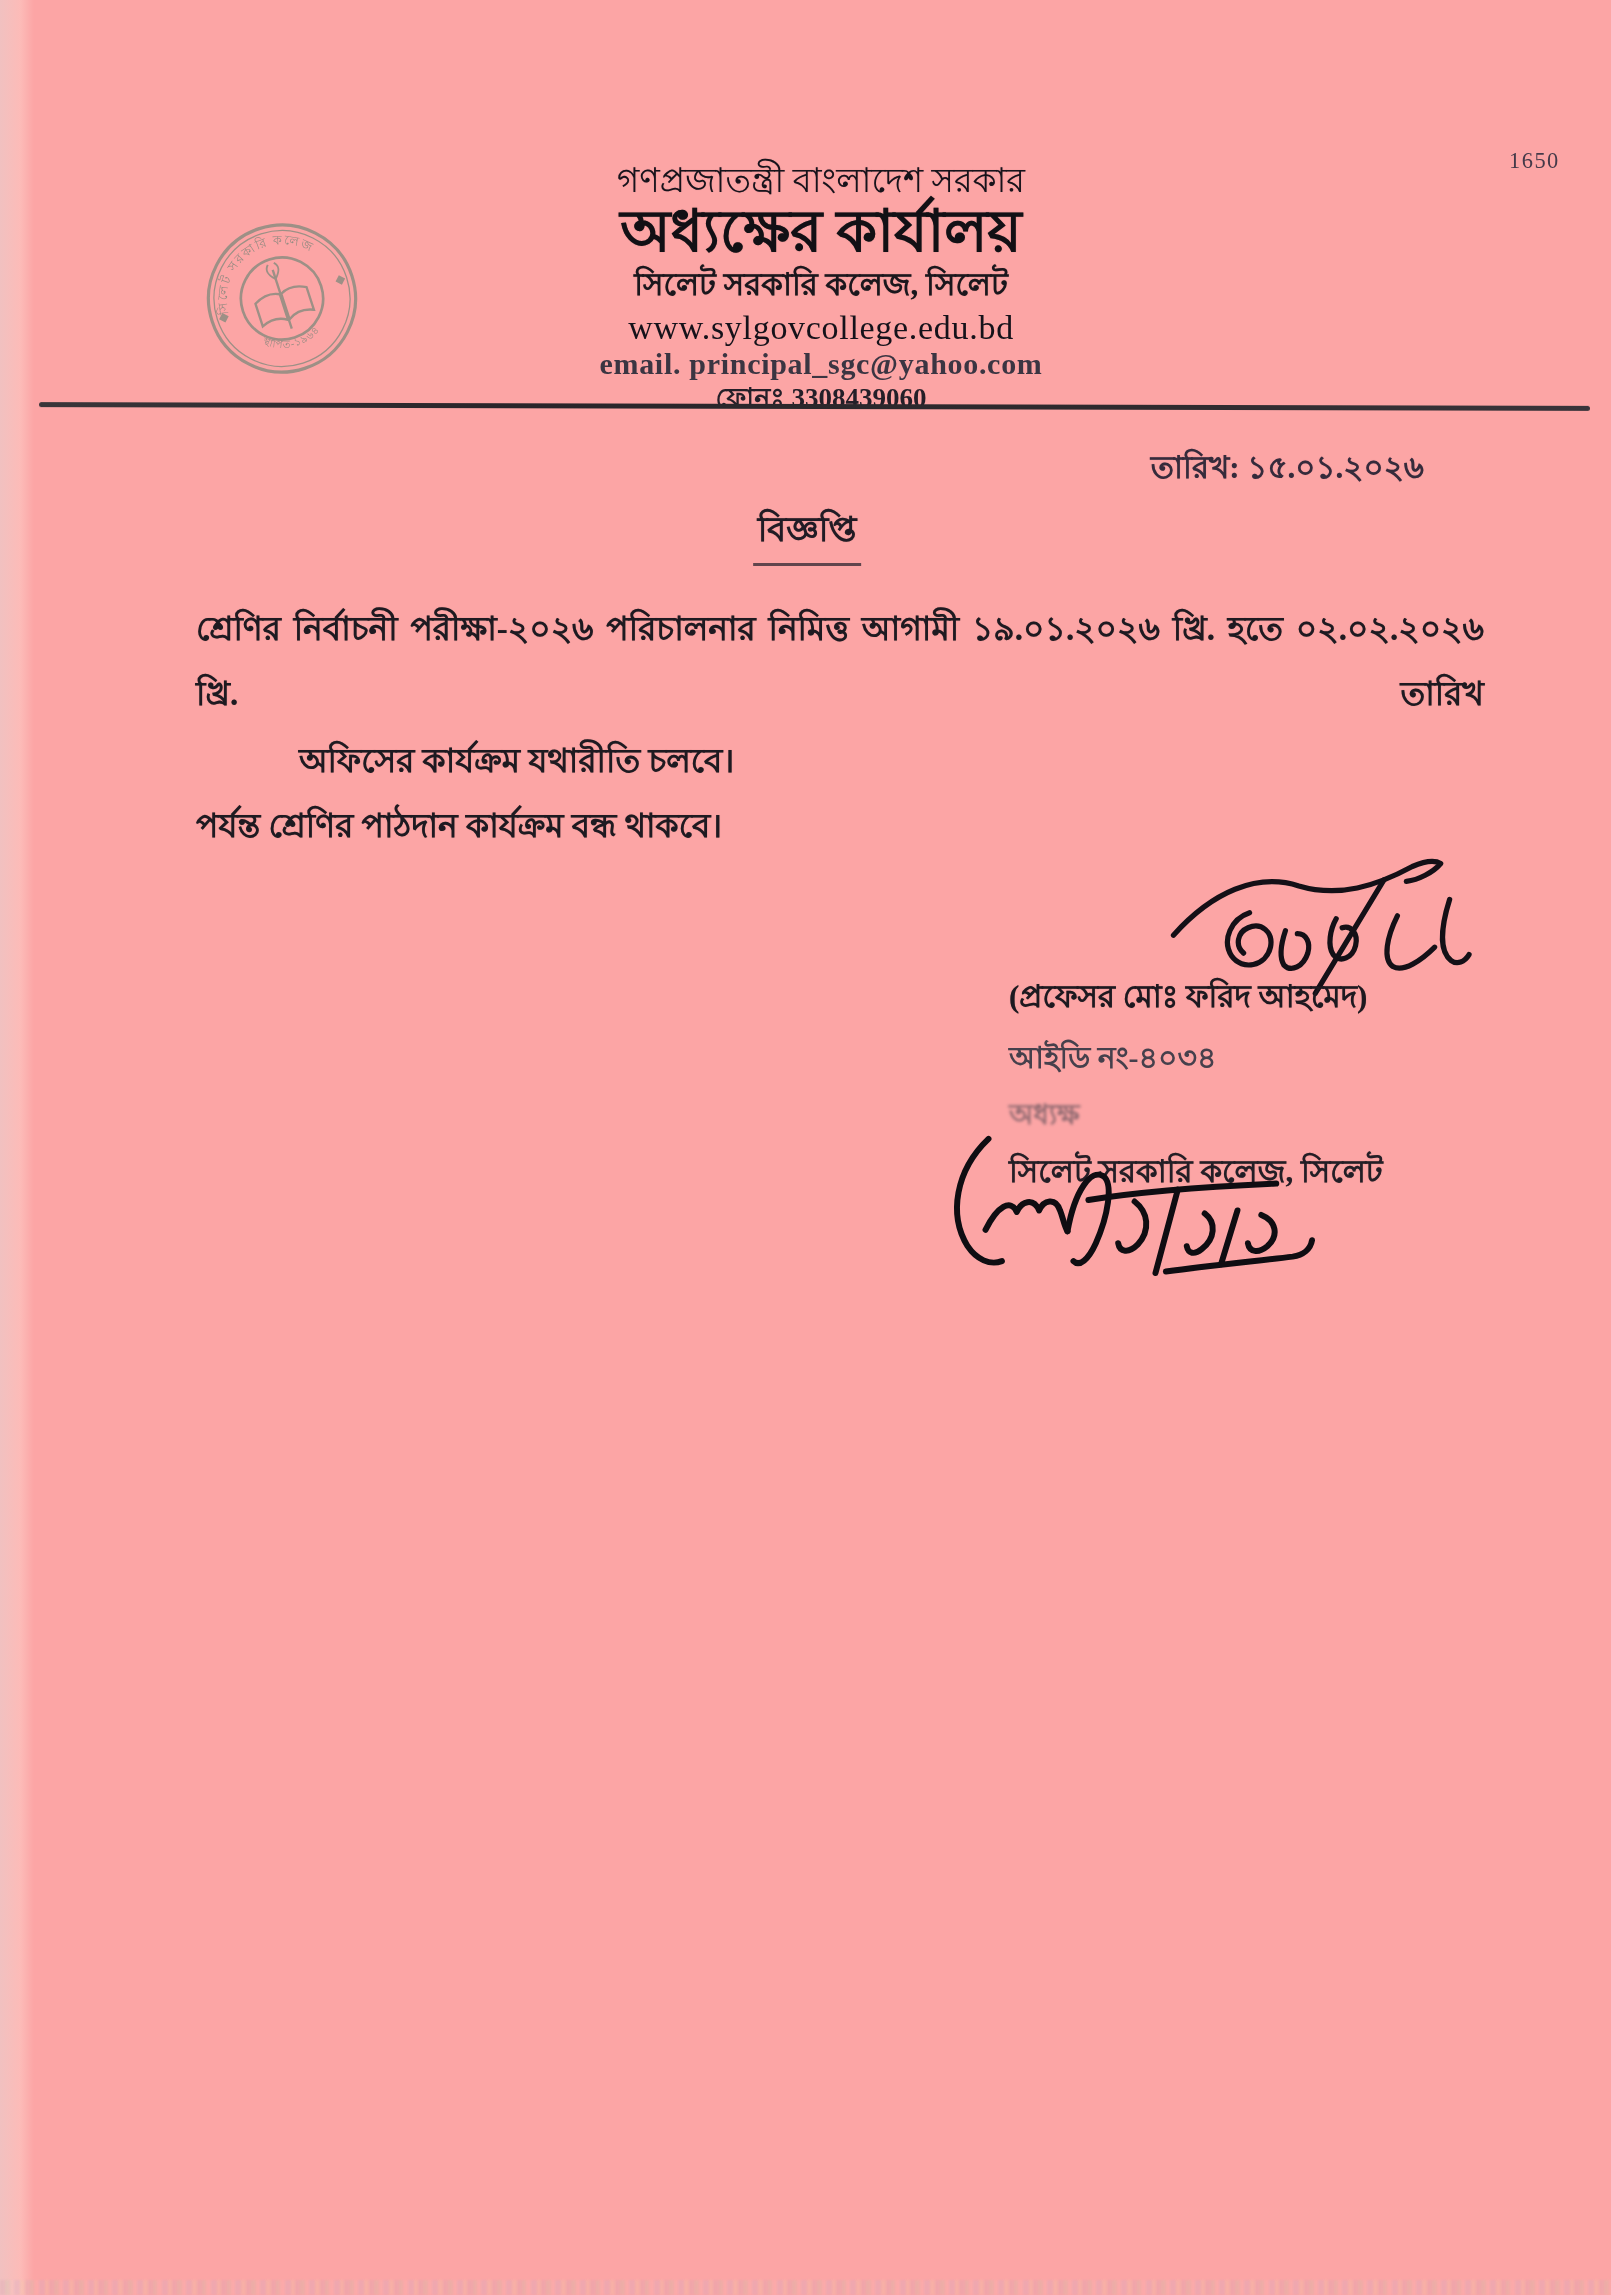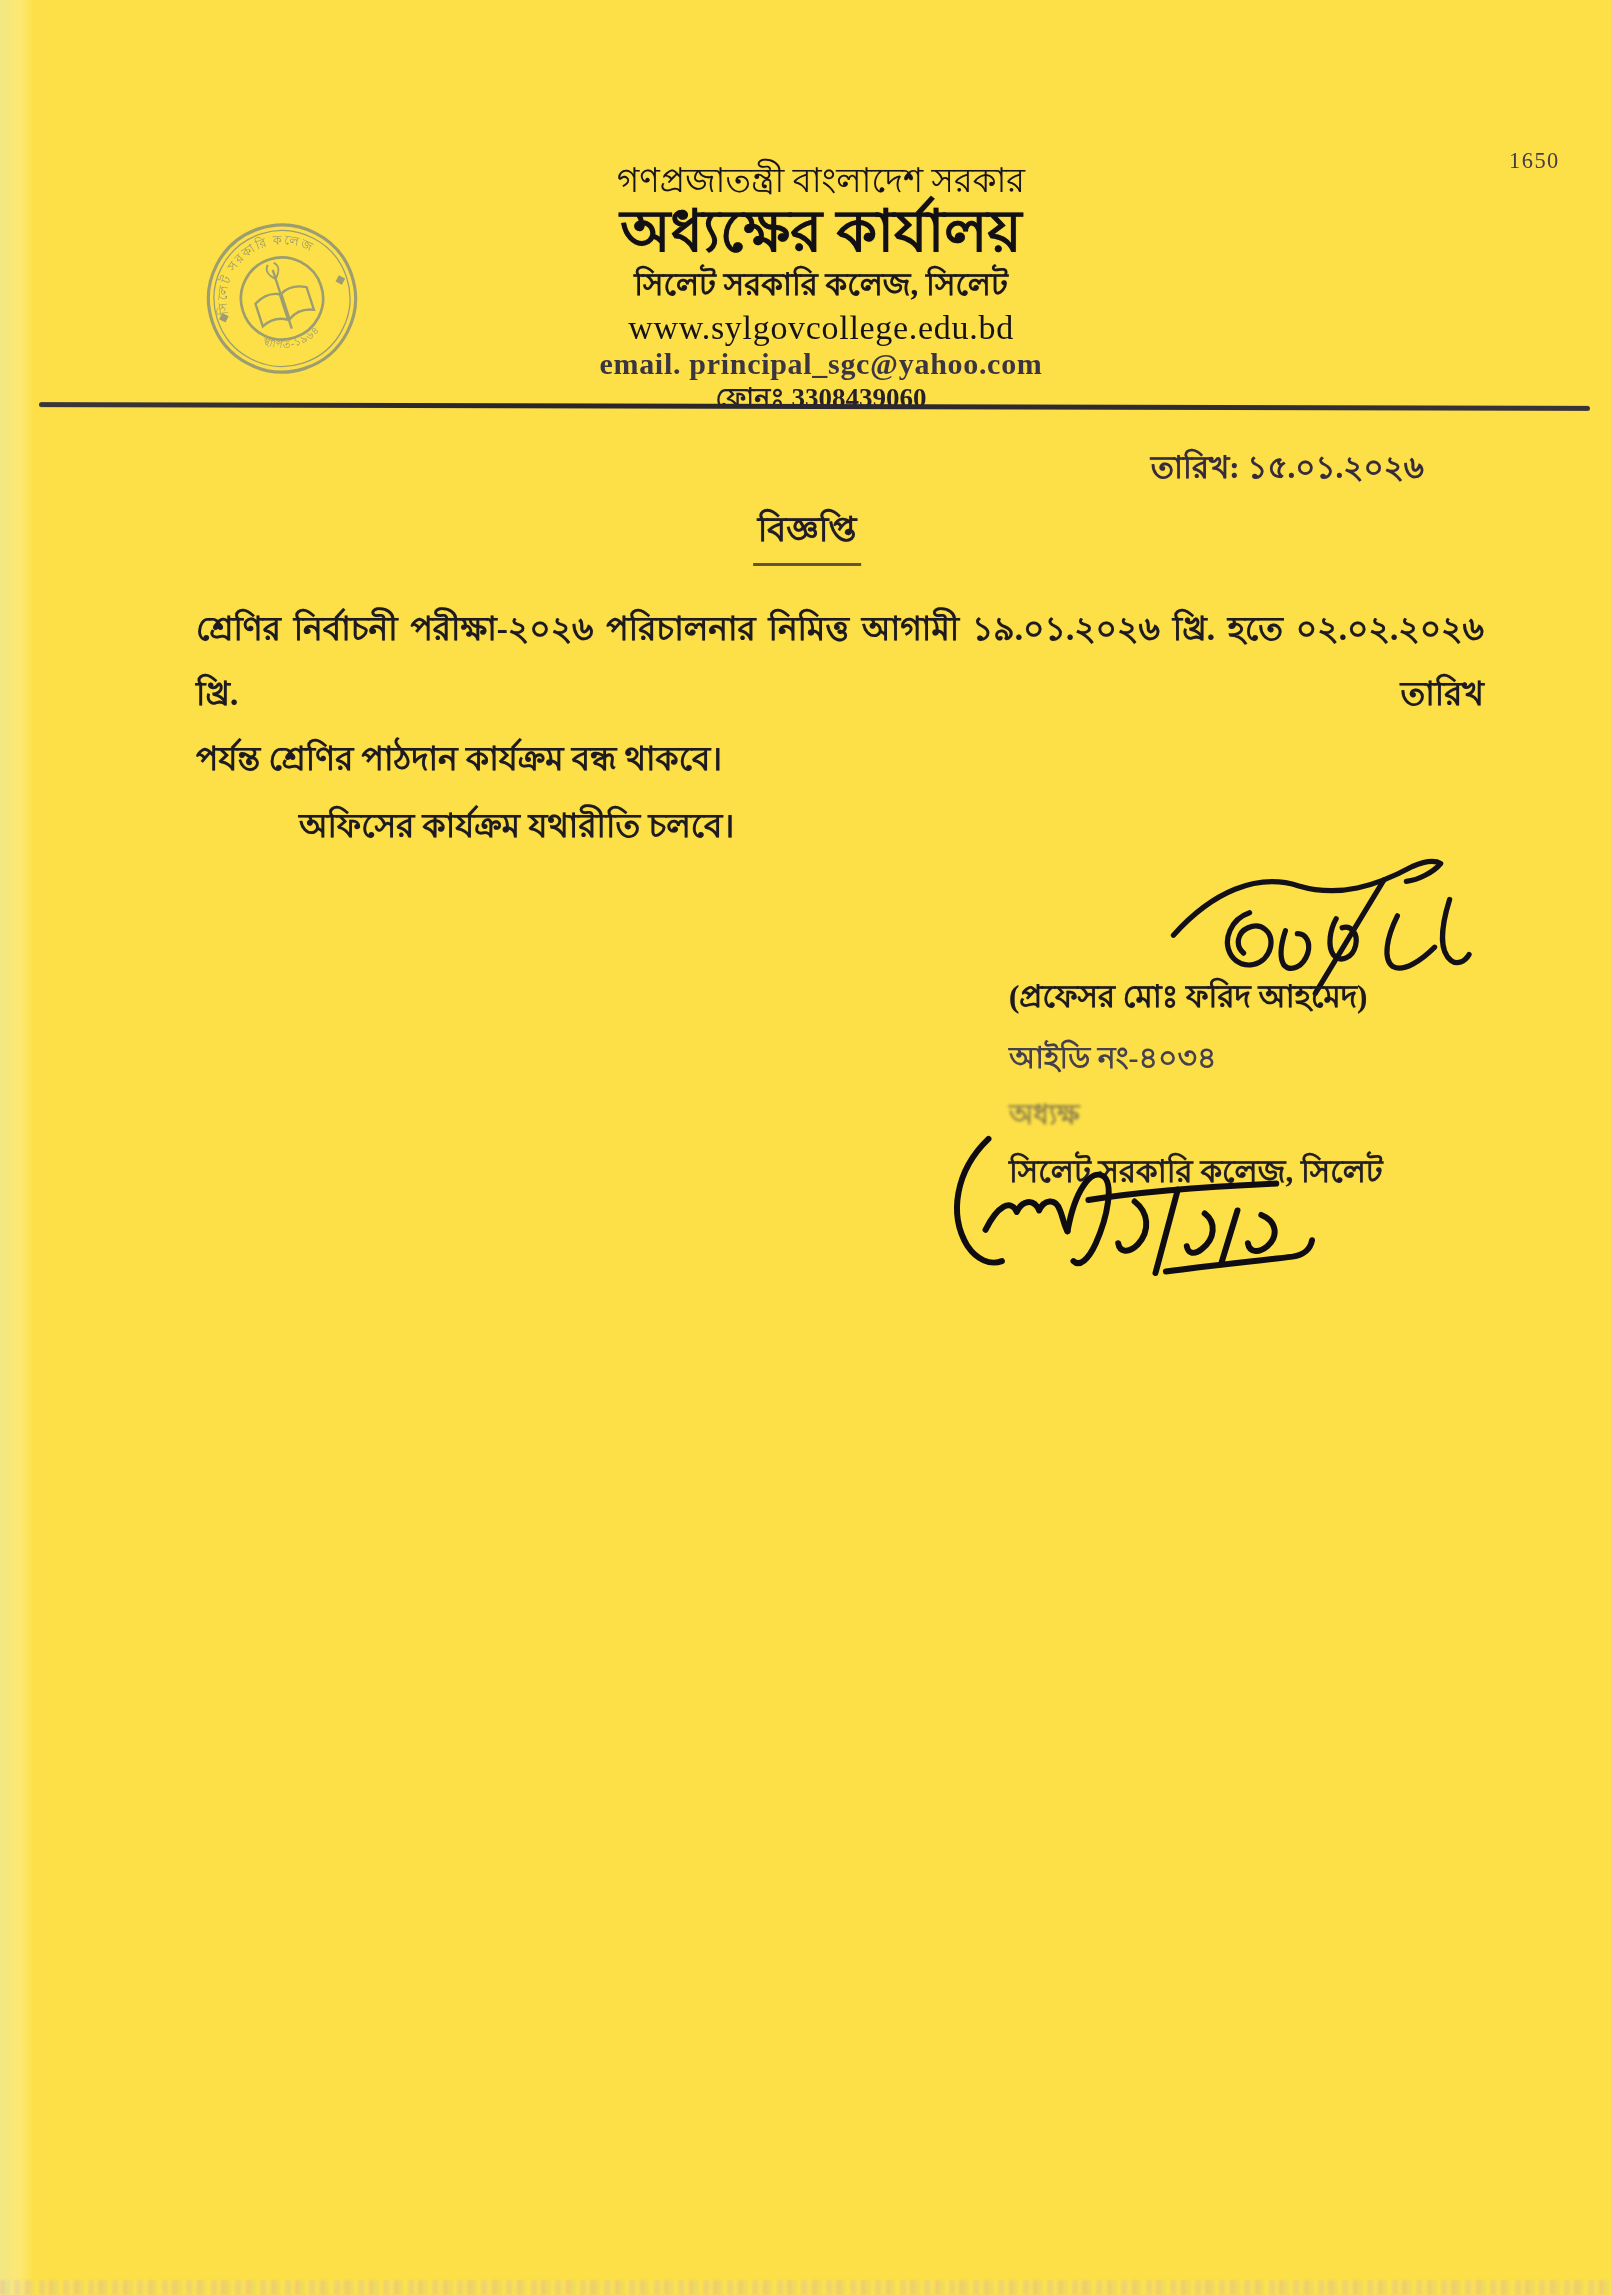--- a/index.html
+++ b/index.html
@@ -1,19 +1,19 @@
 <!DOCTYPE html>
 <html style="font-size:12px"><head>
 <meta charset="utf-8">
 <style>
   html,body{margin:0;padding:0;background:#ffffff;}
   .page{
     position:relative;
     width:1612px;height:2295px;
-    background:#fde047;
+    background:#fca5a5;
     overflow:hidden;
     font-family:"Liberation Serif","DejaVu Serif",serif;
     color:#241f26;
   }
   
   .page::before{
     content:"";position:absolute;left:0;top:0;bottom:0;width:34px;
     background:linear-gradient(90deg,rgba(220,245,243,.35),rgba(255,253,240,.25) 60%,transparent);
     pointer-events:none;
   }
@@ -130,22 +130,22 @@
   </div>
 
   <div class="rule"></div>
 
   <div class="date-line">তারিখ: ১৫.০১.২০২৬</div>
 
   <div class="notice-title">বিজ্ঞপ্তি</div>
 
   <div class="body-text">
     <div class="bline justify">শ্রেণির নির্বাচনী পরীক্ষা-২০২৬ পরিচালনার নিমিত্ত আগামী ১৯.০১.২০২৬ খ্রি. হতে ০২.০২.২০২৬ খ্রি. তারিখ</div>
+    <div class="bline indent para-gap">অফিসের কার্যক্রম যথারীতি চলবে।</div>
     <div class="bline">পর্যন্ত শ্রেণির পাঠদান কার্যক্রম বন্ধ থাকবে।</div>
-    <div class="bline indent para-gap">অফিসের কার্যক্রম যথারীতি চলবে।</div>
   </div>
 
   <div class="scribble1">
     <svg viewBox="0 0 430 210" width="321" height="157">
       <g fill="none" stroke="#141017" stroke-width="7" stroke-linecap="round" stroke-linejoin="round">
         <path d="M18 118 C 70 60, 130 34, 186 52 C 240 68, 290 52, 338 26 C 352 20, 366 16, 376 22 C 366 34, 346 44, 330 46"></path>
         <path d="M120 88 C 96 96, 82 124, 96 146 C 110 166, 142 160, 148 134 C 152 114, 136 100, 118 108 C 104 114, 100 132, 112 142"></path>
         <path d="M168 112 C 162 130, 160 148, 166 158 C 176 168, 192 160, 198 142 C 202 128, 196 116, 184 116"></path>
         <path d="M236 96 C 228 110, 224 132, 232 144 C 242 156, 258 148, 262 132 C 266 116, 256 104, 244 108"></path>
         <path d="M300 44 L 208 196"></path>

